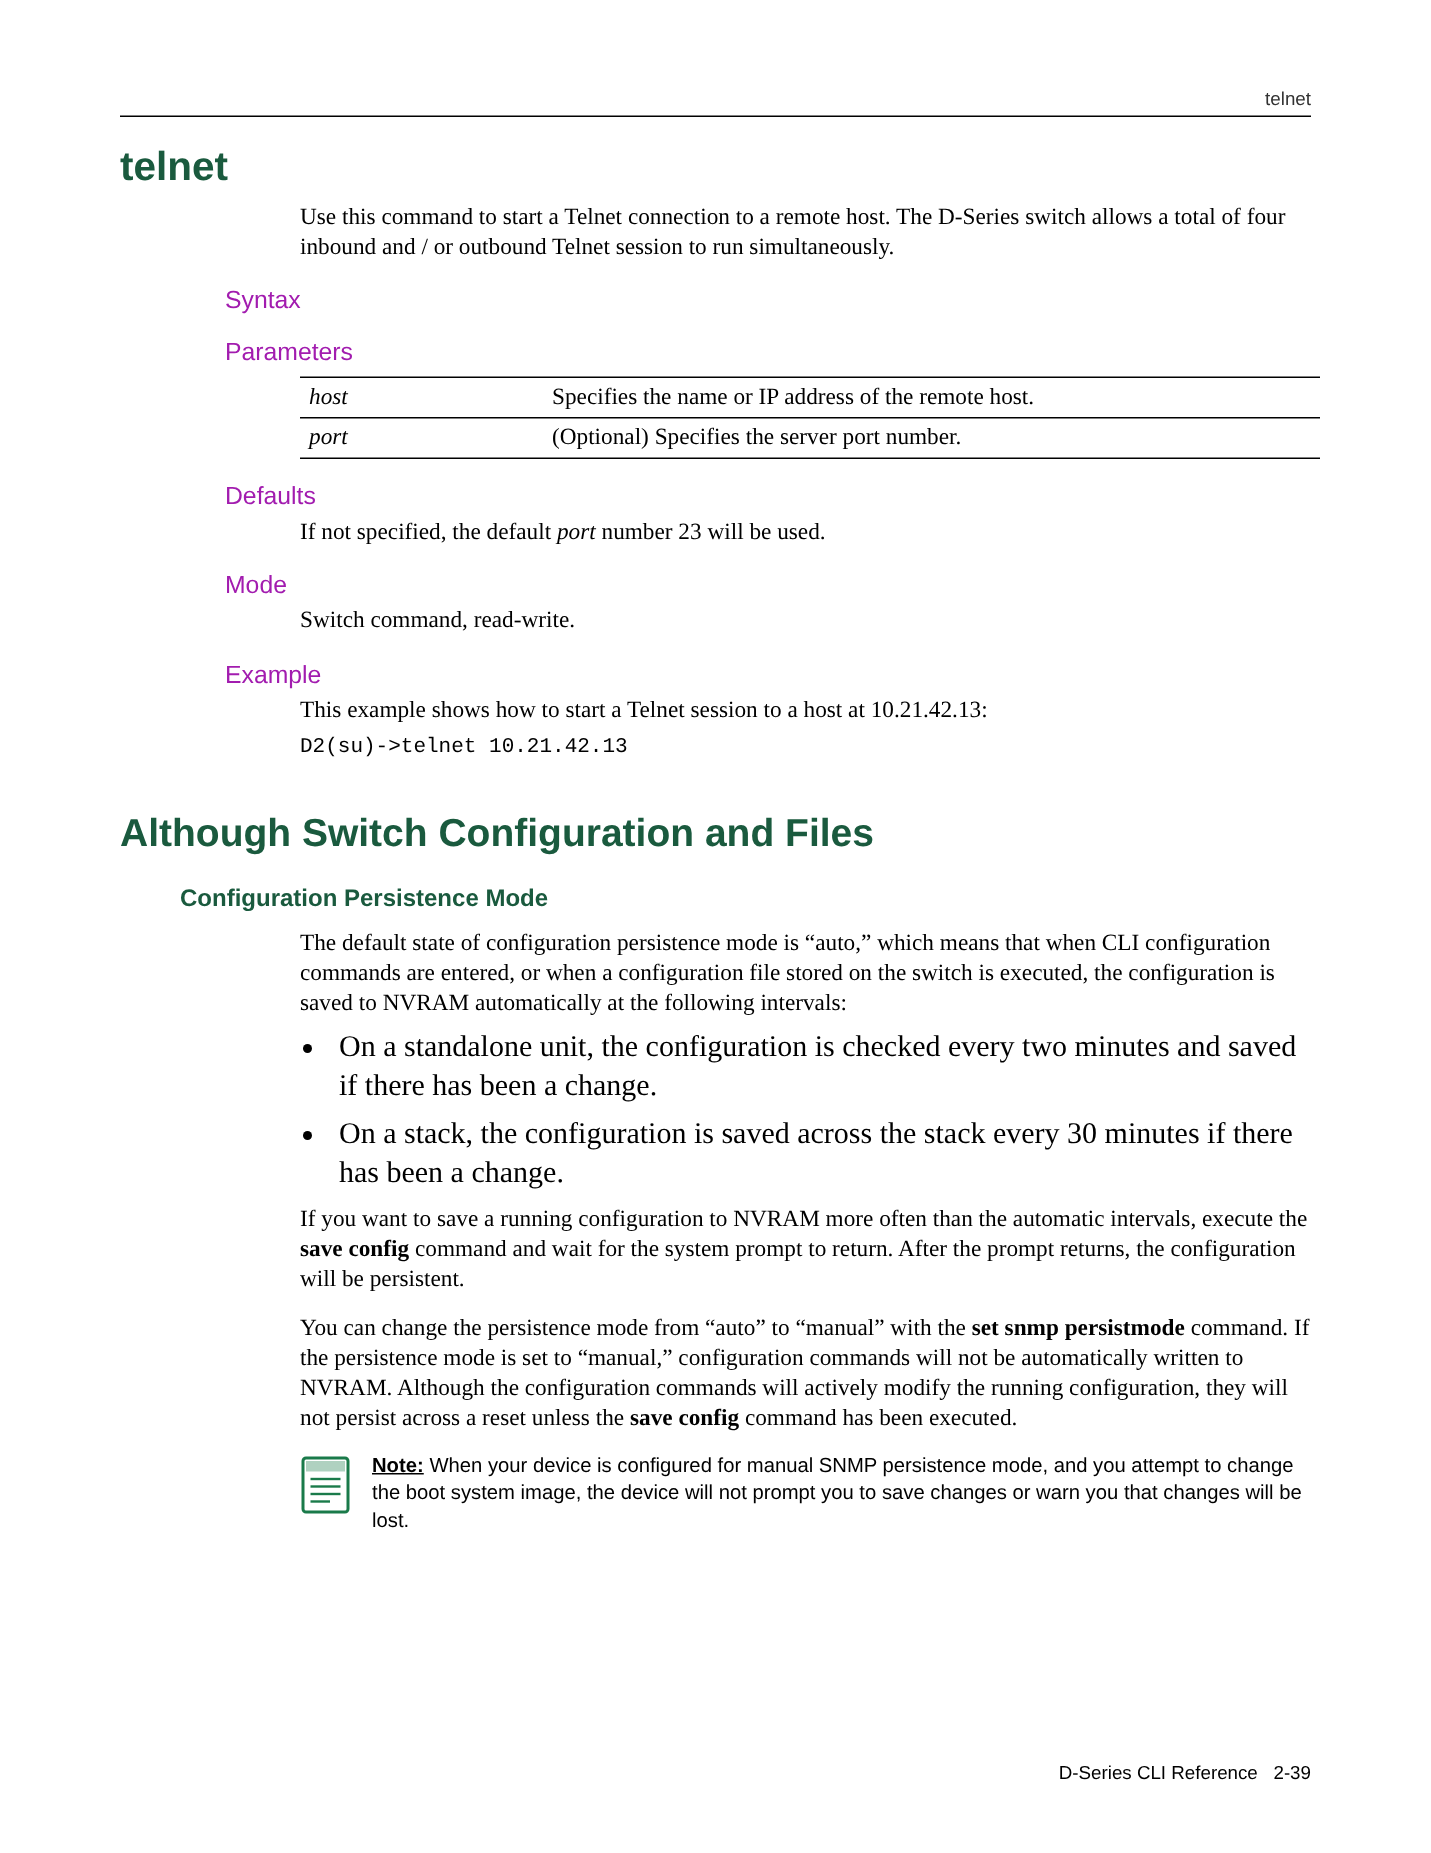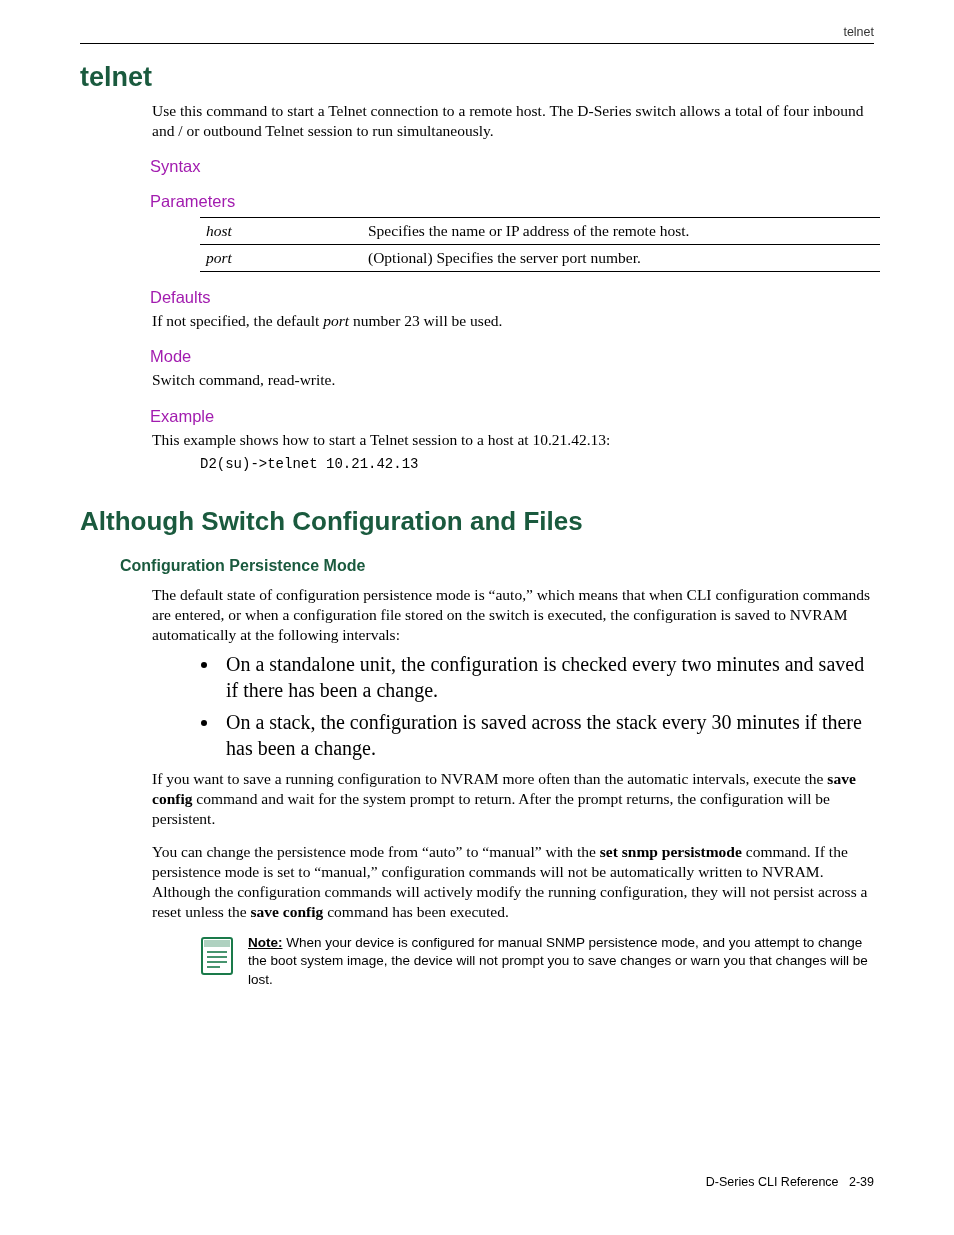--- a/index.html
+++ b/index.html
@@ -7,21 +7,21 @@
     padding: 0;
     background: #fff;
     font-family: "Palatino Linotype", "Book Antiqua", Palatino, serif;
     color: #000;
   }
   .page {
     width: 954px;
     height: 1235px;
     position: relative;
     box-sizing: border-box;
-    padding: 25px 80px 40px 80px;
+    padding: 59px 80px 40px 80px;
   }
   .header {
     text-align: right;
     font-family: Arial, Helvetica, sans-serif;
     font-size: 12.5px;
     color: #333;
     padding-bottom: 4px;
   }
   .hr {
     border: none;
@@ -52,21 +52,21 @@
   .sub {
     font-family: Arial, Helvetica, sans-serif;
     font-weight: normal;
     font-size: 16.5px;
     color: #a21caf;
     margin: 16px 0 4px 70px;
   }
   .body-text {
     font-size: 15.5px;
     line-height: 1.3;
-    margin: 4px 0 4px 72px;
+    margin: 4px 0 4px 120px;
   }
   .code {
     font-family: "Courier New", monospace;
     font-size: 14px;
     margin: 6px 0 4px 120px;
     white-space: pre;
   }
   .code .kw { font-weight: bold; }
   .code .arg { font-style: italic; }
   .ptable {

